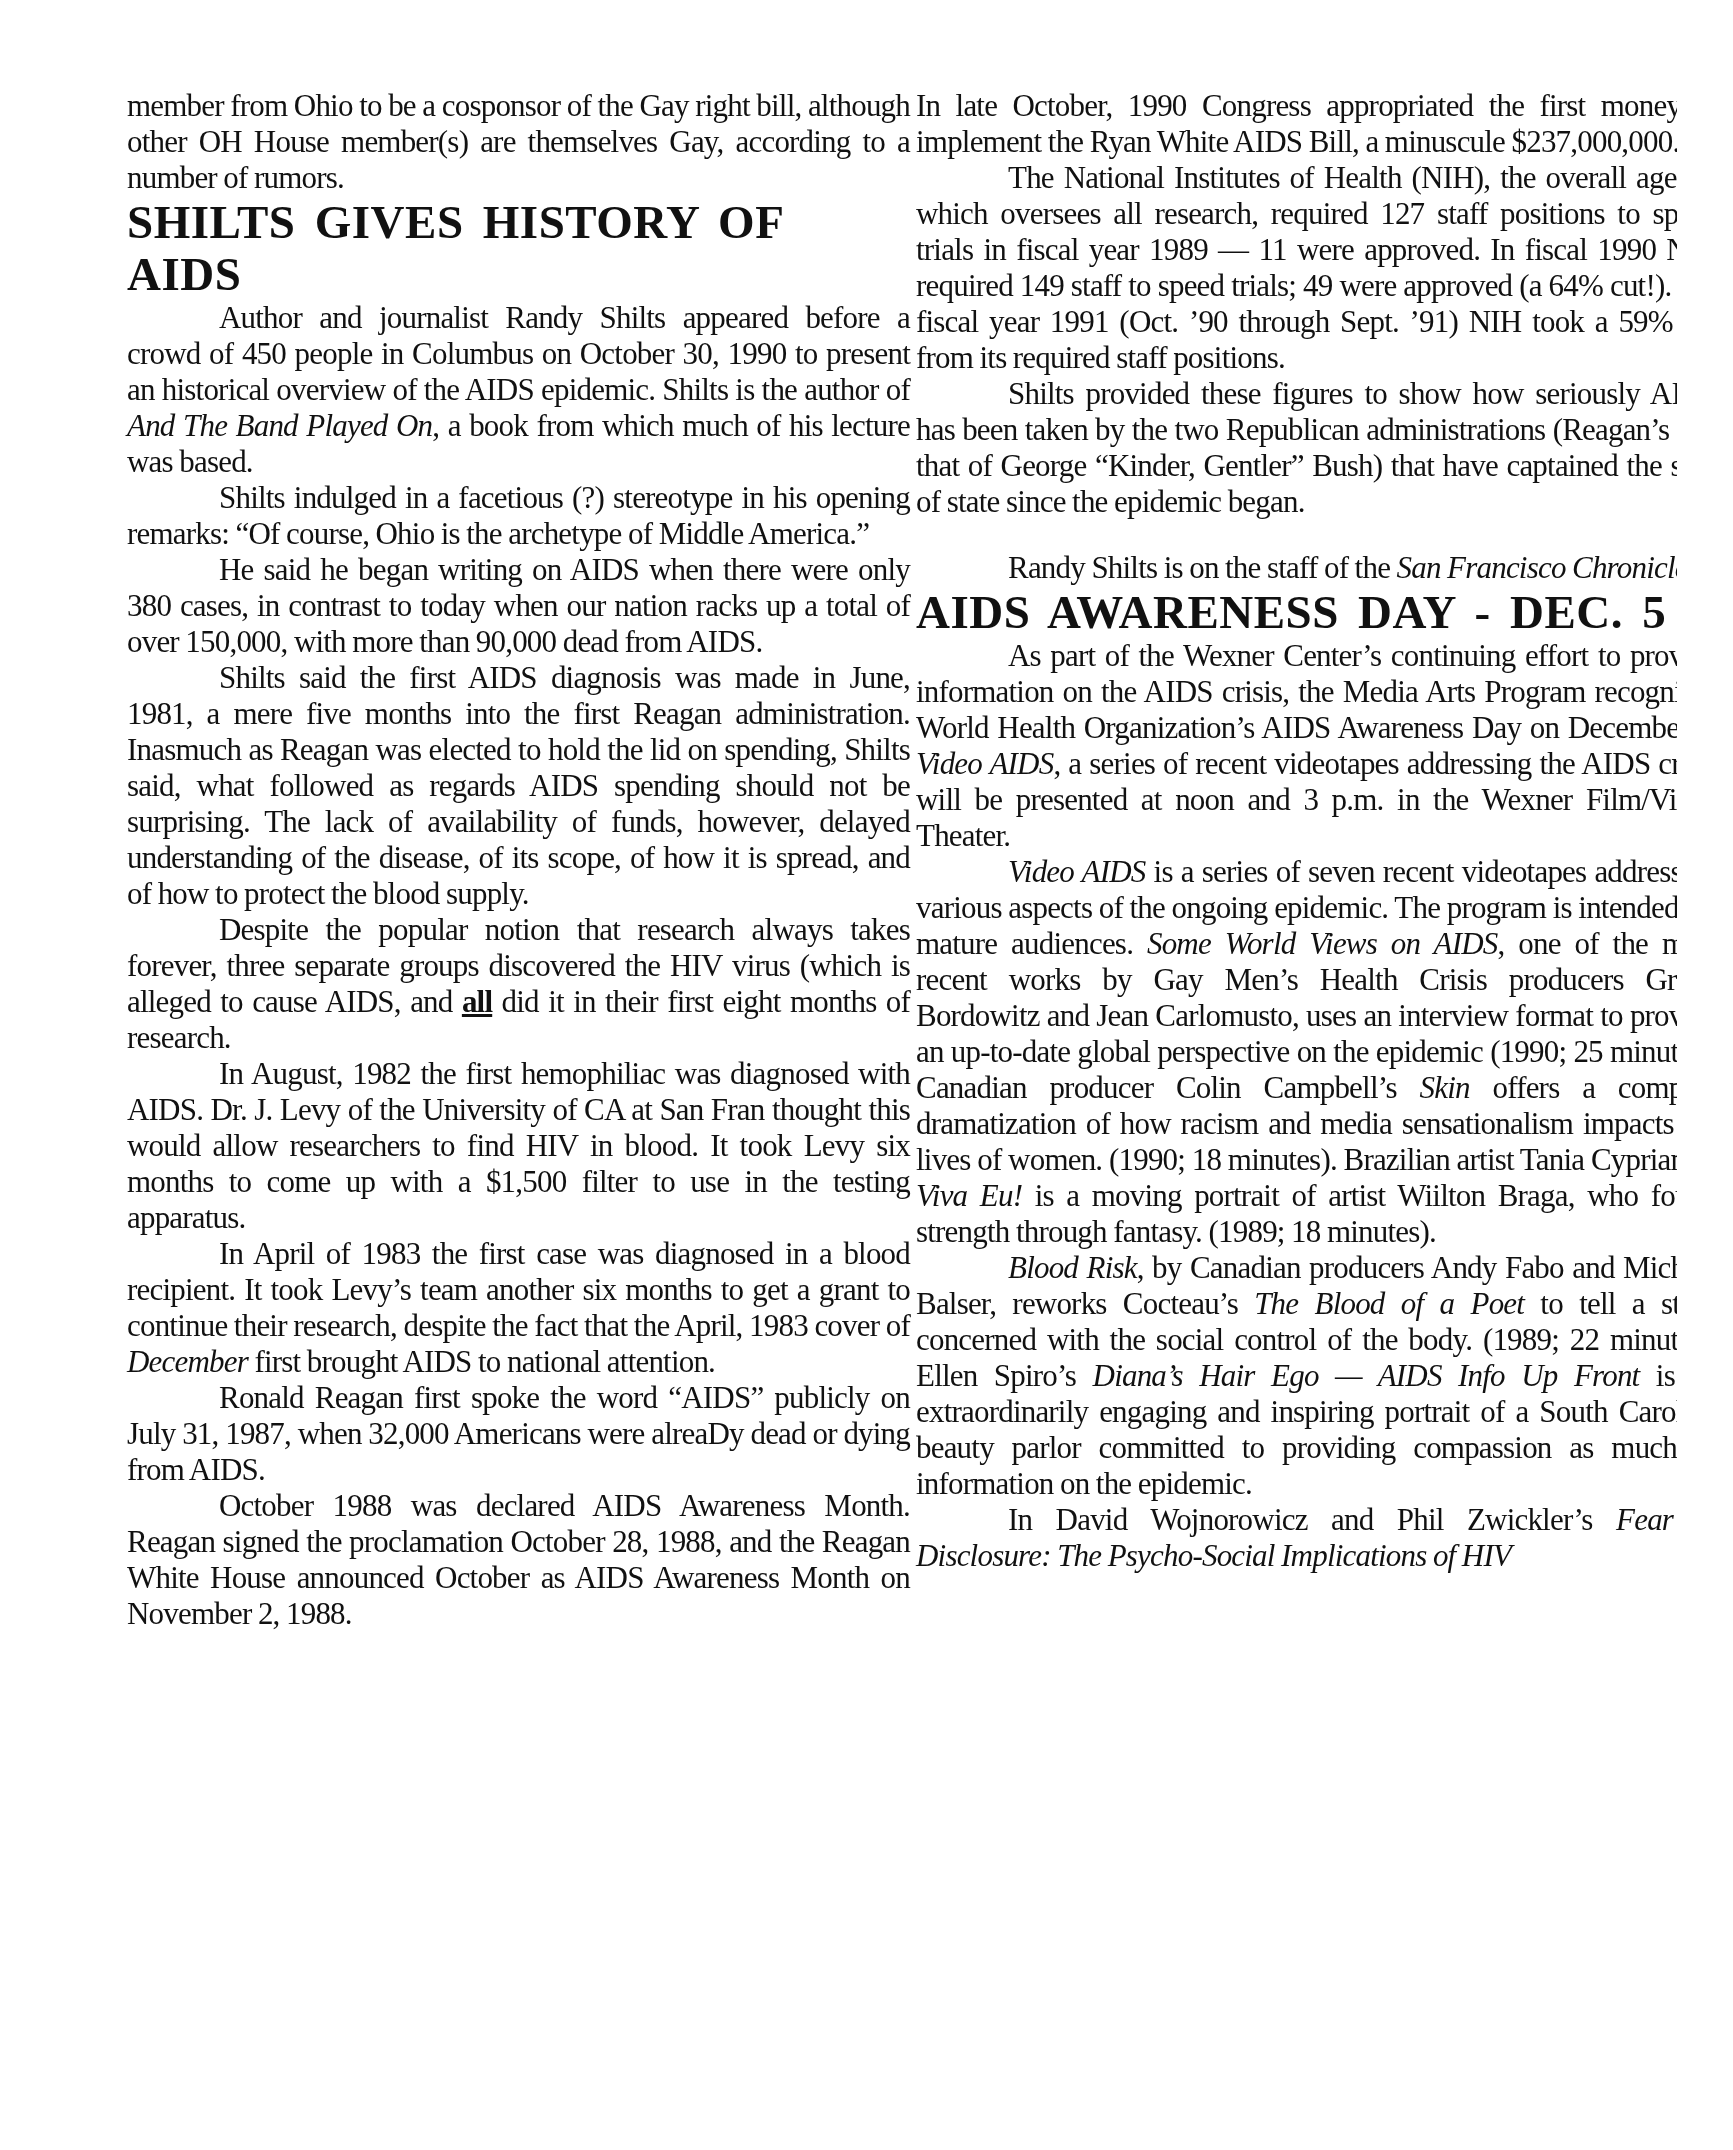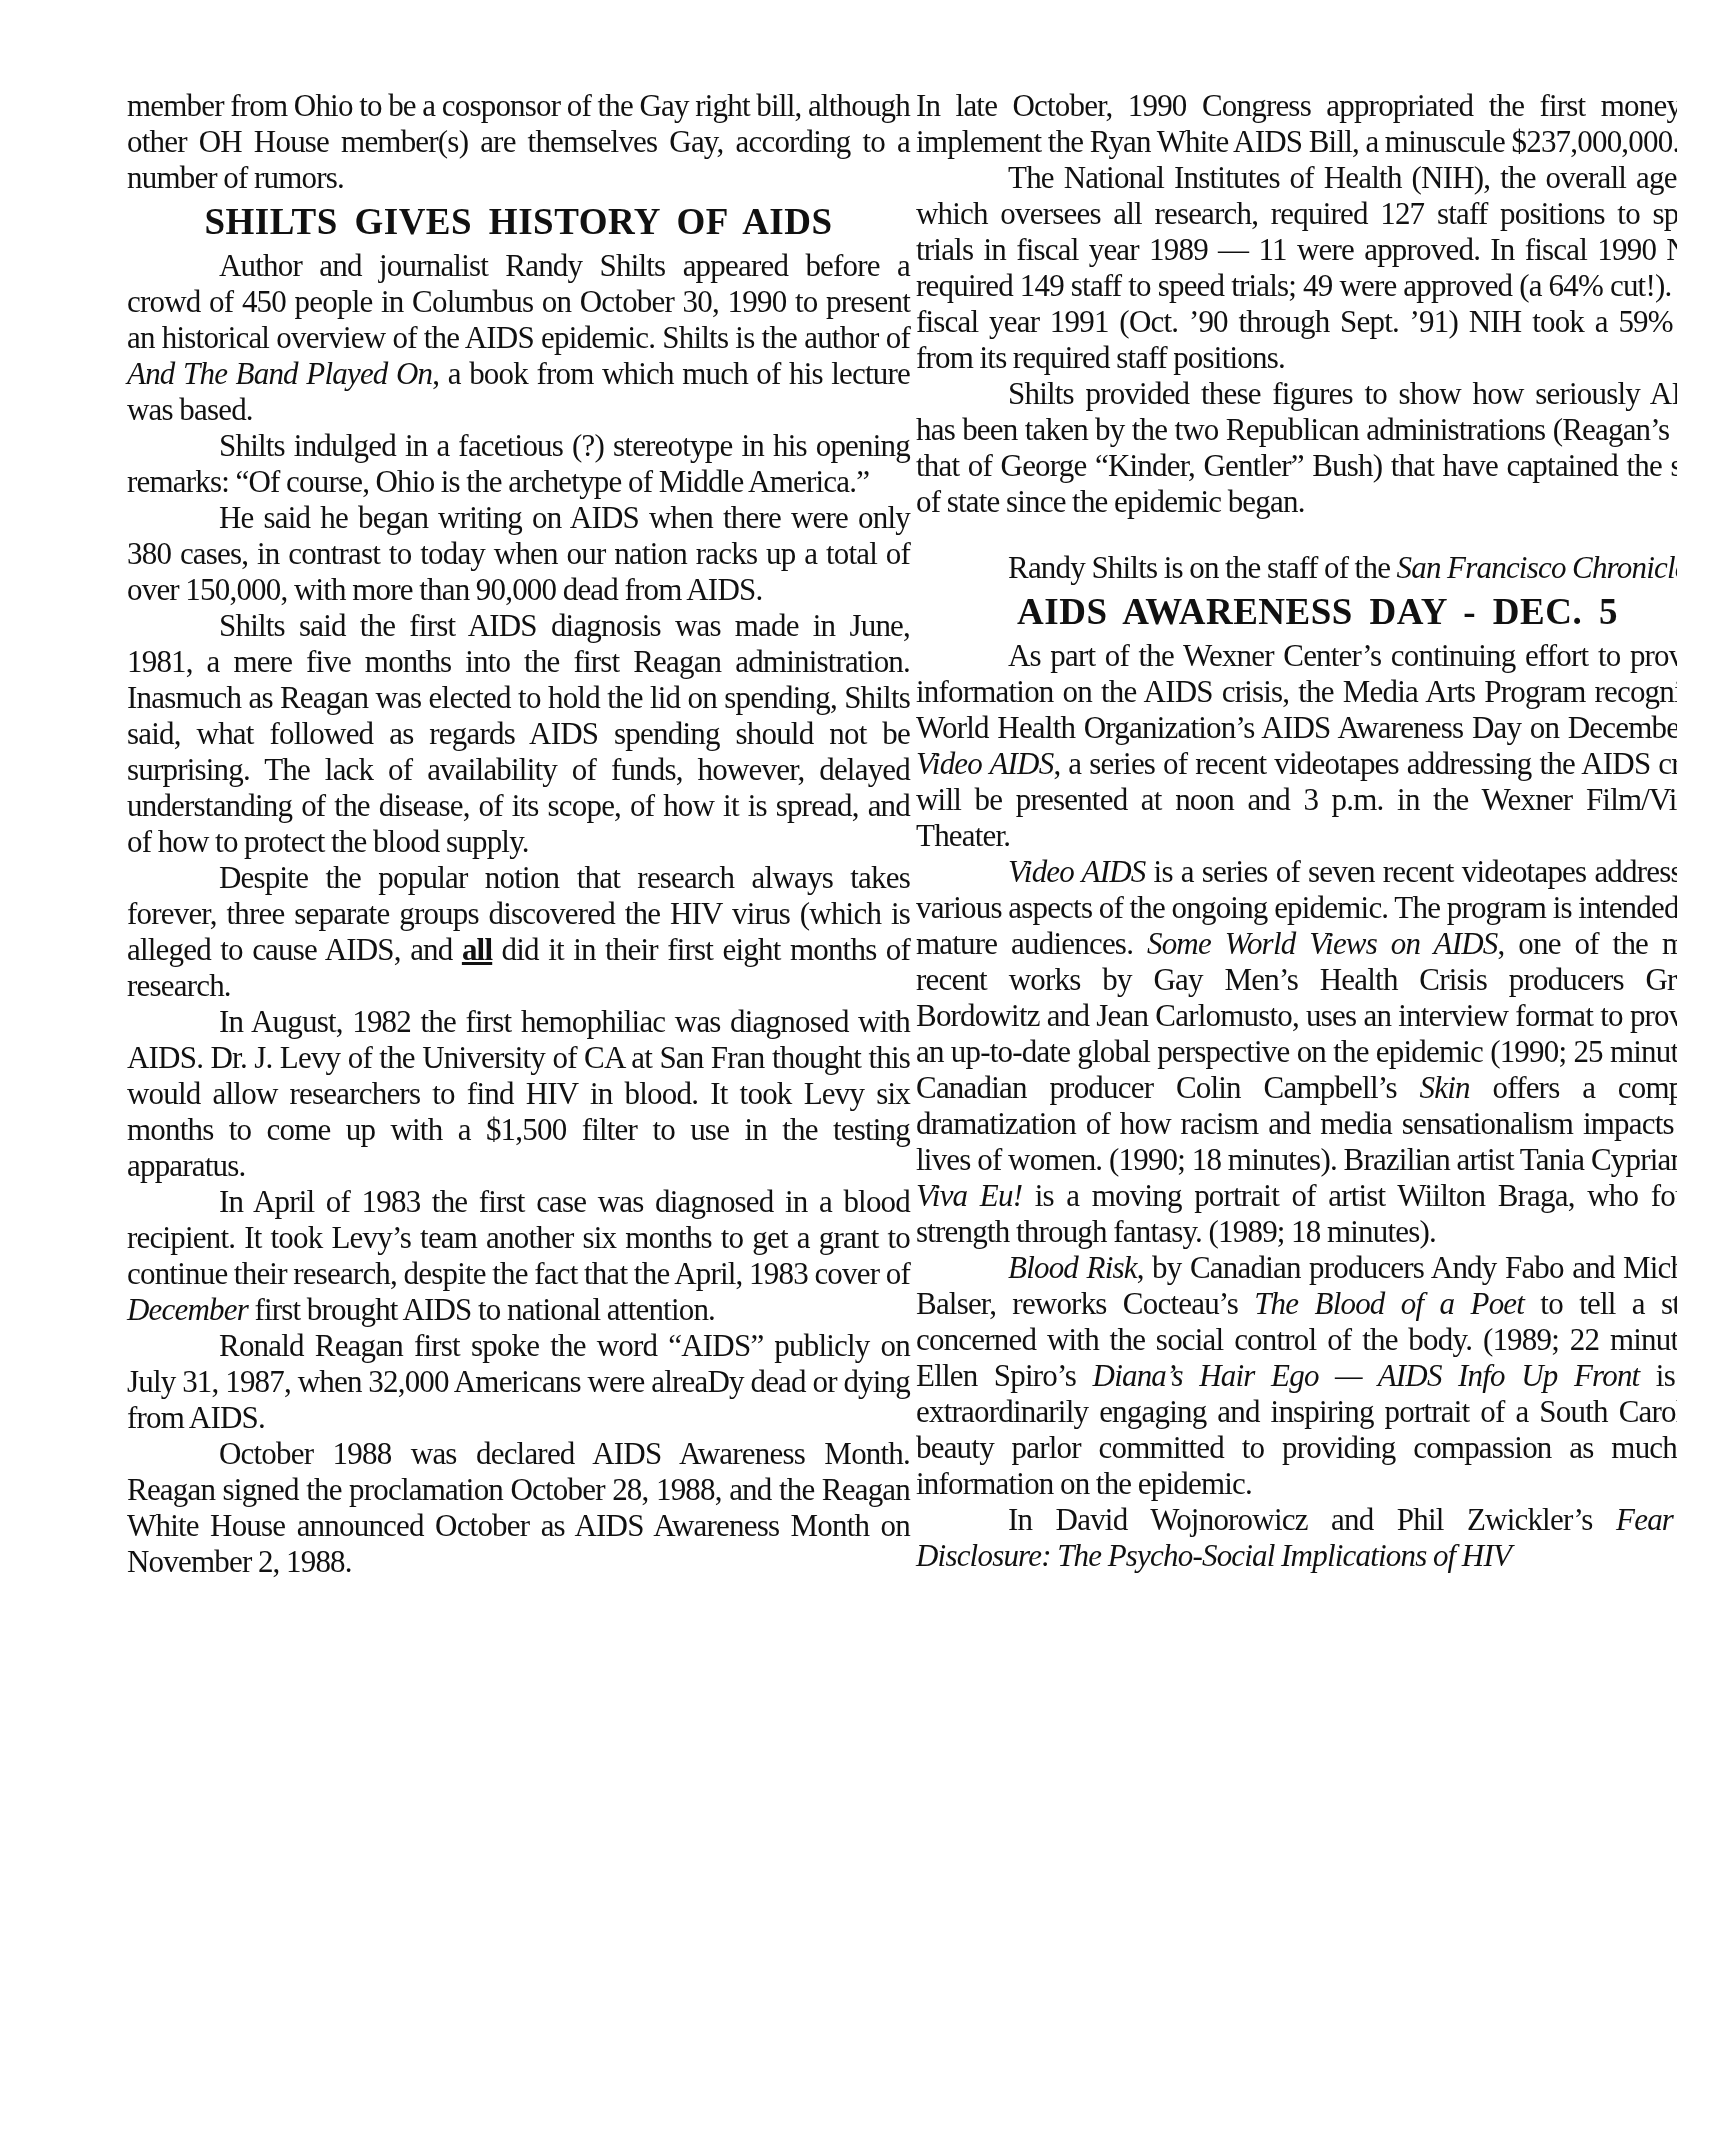--- a/index.html
+++ b/index.html
@@ -14,22 +14,22 @@
     text-align: justify;
     letter-spacing: -0.8px;
     word-spacing: -0.5px;
   }
   .col.left { left: 119px; width: 783px; margin-left: 8px; }
   .col.right { left: 916px; width: 803px; }
   .col p { margin: 0; }
   .col p.indent { text-indent: 92px; }
   .col p.gap { margin-top: 30px; }
   .headline {
-    font-weight: bold; font-size: 37px; line-height: 52px;
-    letter-spacing: 0.5px; word-spacing: 7px; margin: 0; text-align: center;
+    font-weight: bold; font-size: 47px; line-height: 52px;
+    letter-spacing: 0.5px; word-spacing: 7px; margin: 0; text-align: left;
   }
   em { }
   u { text-decoration: underline; text-decoration-thickness: 2.5px; font-weight: bold; }
   .right-clip { position: absolute; left: 0; top: 0; width: 1677px; height: 2151px; overflow: hidden; }
 </style>
 </head>
 <body>
 
 <div class="right-clip">
   <div class="col left">

